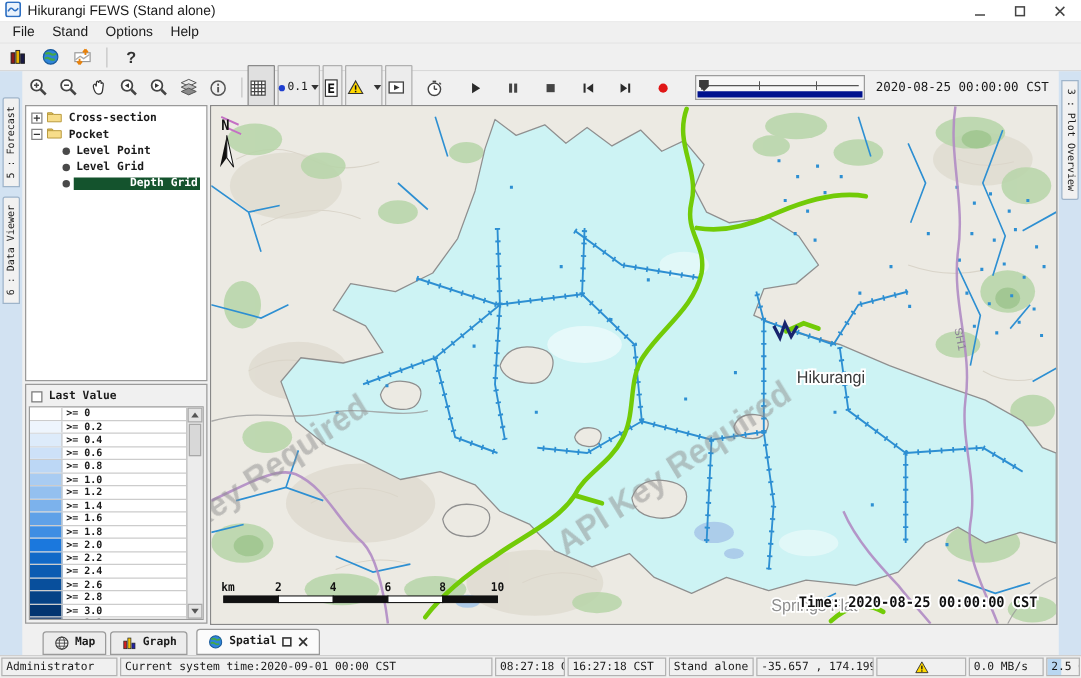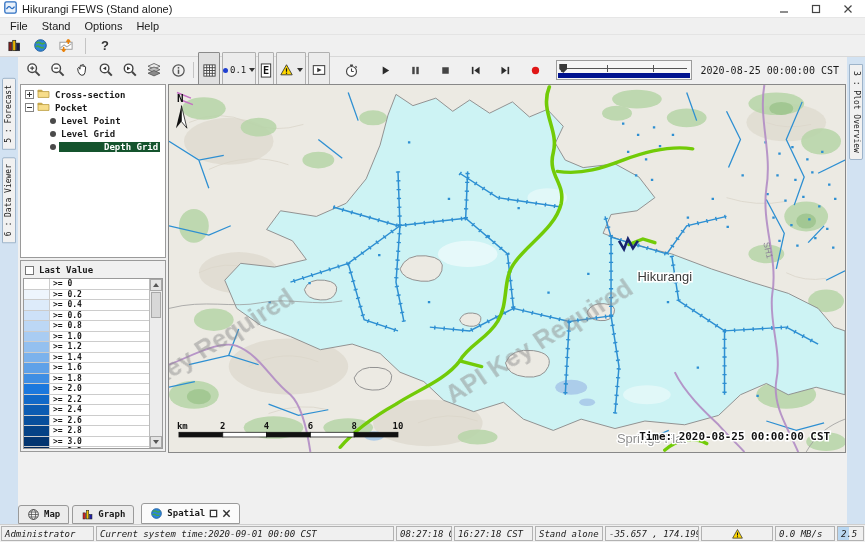--- a/index.html
+++ b/index.html
@@ -28,21 +28,21 @@
   .workspace { display:flex; height:467px; }
   .side-strip { width:18px; background:#d2e2f2; display:flex; flex-direction:column; align-items:center; flex:0 0 18px; }
   .vtab { background:#f1f1f1; border:1px solid #9eb4ca; font-size:8px; line-height:1; padding:6px 2px; font-family:"DejaVu Sans Mono",monospace; white-space:nowrap; }
   .vtab.left { writing-mode:vertical-rl; transform:rotate(180deg); border-radius:0 0 2px 2px; }
   .vtab.right { writing-mode:vertical-rl; border-radius:0 0 2px 2px; }
 
   .center { flex:1; min-width:0; display:flex; flex-direction:column; background:#f0f0f0; }
 
   
   .maptoolbar { height:26px; display:flex; align-items:center; gap:2px; padding:0 6px 0 5px; }
-  .tbtn { min-width:22px; height:37px; display:flex; align-items:center; justify-content:center; gap:1px; }
+  .tbtn { min-width:22px; height:37px; display:flex; align-items:center; justify-content:space-between; gap:1px; }
   .tbtn.bordered { border:1px solid #b0b0b0; background:#ececec; border-radius:1px; }
   .tbtn.pressed { border:1px solid #8a8a8a; background:#e0e0e0; border-radius:1px; }
   .tbtn svg { display:block; }
   .caret { width:0; height:0; border-left:3px solid transparent; border-right:3px solid transparent; border-top:4px solid #333; margin-left:2px; }
   .thresh-val { font-size:9px; font-family:"DejaVu Sans Mono",monospace; }
   .dot-blue { width:5px; height:5px; border-radius:50%; background:#1f3fd0; margin-right:1px; }
   .transport { margin:0 3px; }
   .slider { flex:1; height:20px; border:1px solid #9c9c9c; background:#f6f6f6; position:relative; margin:0 5px; min-width:60px; }
   .slider-ticks { position:absolute; left:4px; right:4px; top:4px; height:7px;
      background-image:repeating-linear-gradient(90deg,#555 0 1px,transparent 1px 46px); }
@@ -80,29 +80,29 @@
   .scroll-btn.down { margin-top:auto; }
   .tri-up { width:0;height:0;border-left:3px solid transparent;border-right:3px solid transparent;border-bottom:4px solid #555; }
   .tri-down { width:0;height:0;border-left:3px solid transparent;border-right:3px solid transparent;border-top:4px solid #555; }
   .scroll-thumb { width:10px; height:26px; background:#d8d8d8; border:1px solid #a8a8a8; margin:1px auto 0; }
 
   
   .map-panel { flex:1; min-width:0; border:1px solid #888; background:#eceae3; margin:1px 1px 0 0; position:relative; }
   .map-panel svg { width:100%; height:100%; display:block; }
 
   
-  .bottomtabs { height:24px; display:flex; align-items:flex-end; gap:3px; padding-left:0;margin-top:47px; }
+  .bottomtabs { height:24px; display:flex; align-items:flex-end; gap:3px; padding-left:16px; }
   .btab { display:flex; align-items:center; gap:4px; border:1px solid #9a9a9a; background:#ececec; padding:2px 8px 3px; border-radius:3px 3px 0 0; font-family:"DejaVu Sans Mono",monospace; font-size:9px; font-weight:bold; height:19px; }
   .btab.active { background:#fbfbfb; height:21px; }
   .btab svg { display:block; }
   .logsrow { height:22px; display:flex; align-items:center; padding-left:4px; border-top:1px solid #dadada; }
   .logs-btn { border:1px solid #9a9a9a; background:#f3f3f3; border-radius:2px; padding:1px 8px 2px; font-family:"DejaVu Sans Mono",monospace; font-size:9px; font-weight:bold; }
 
   
-  .statusbar { height:18px; display:flex; background:#f0f0f0; border-top:1px solid #cfcfcf; font-family:"DejaVu Sans Mono",monospace; font-size:9px; align-items:stretch; padding:1px 1px; gap:2px;font-style:italic; }
+  .statusbar { height:18px; display:flex; background:#f0f0f0; border-top:1px solid #cfcfcf; font-family:"DejaVu Sans Mono",monospace; font-size:9px; align-items:stretch; padding:1px 1px; gap:2px; }
   .scell { border:1px solid #b2b2b2; display:flex; align-items:center; padding:0 3px; white-space:nowrap; overflow:hidden; background:#f0f0f0; position:relative; }
   .scell.c-user { flex:0 0 93px; }
   .scell.c-sys  { flex:0 0 298px; }
   .scell.c-gmt  { flex:0 0 56px; }
   .scell.c-cst  { flex:0 0 79px; }
   .scell.c-mode { flex:0 0 68px; }
   .scell.c-coord{ flex:0 0 94px; }
   .scell.c-warn { flex:0 0 72px; justify-content:center; }
   .scell.c-speed{ flex:0 0 60px; }
   .scell.c-mem  { flex:1; }

